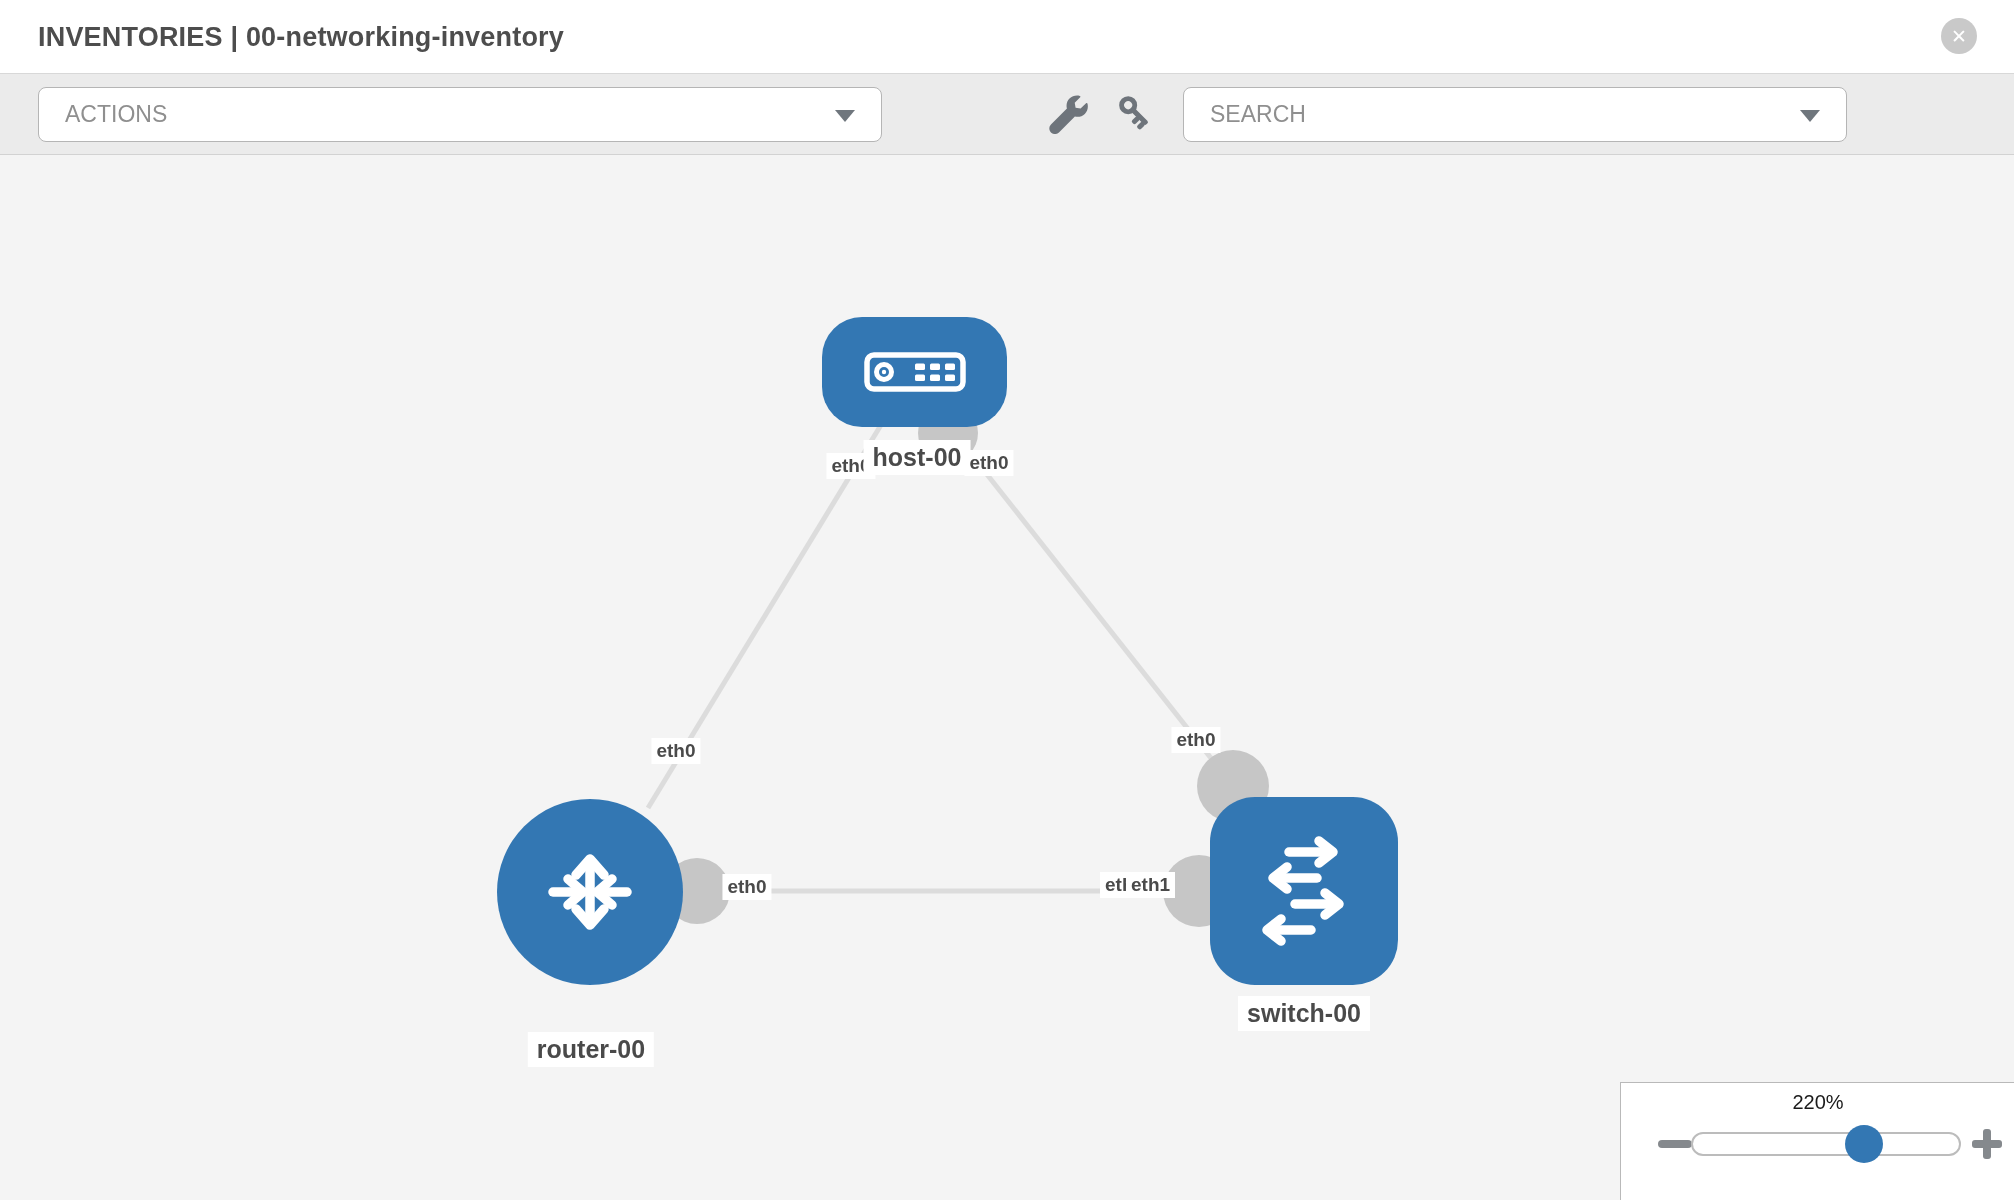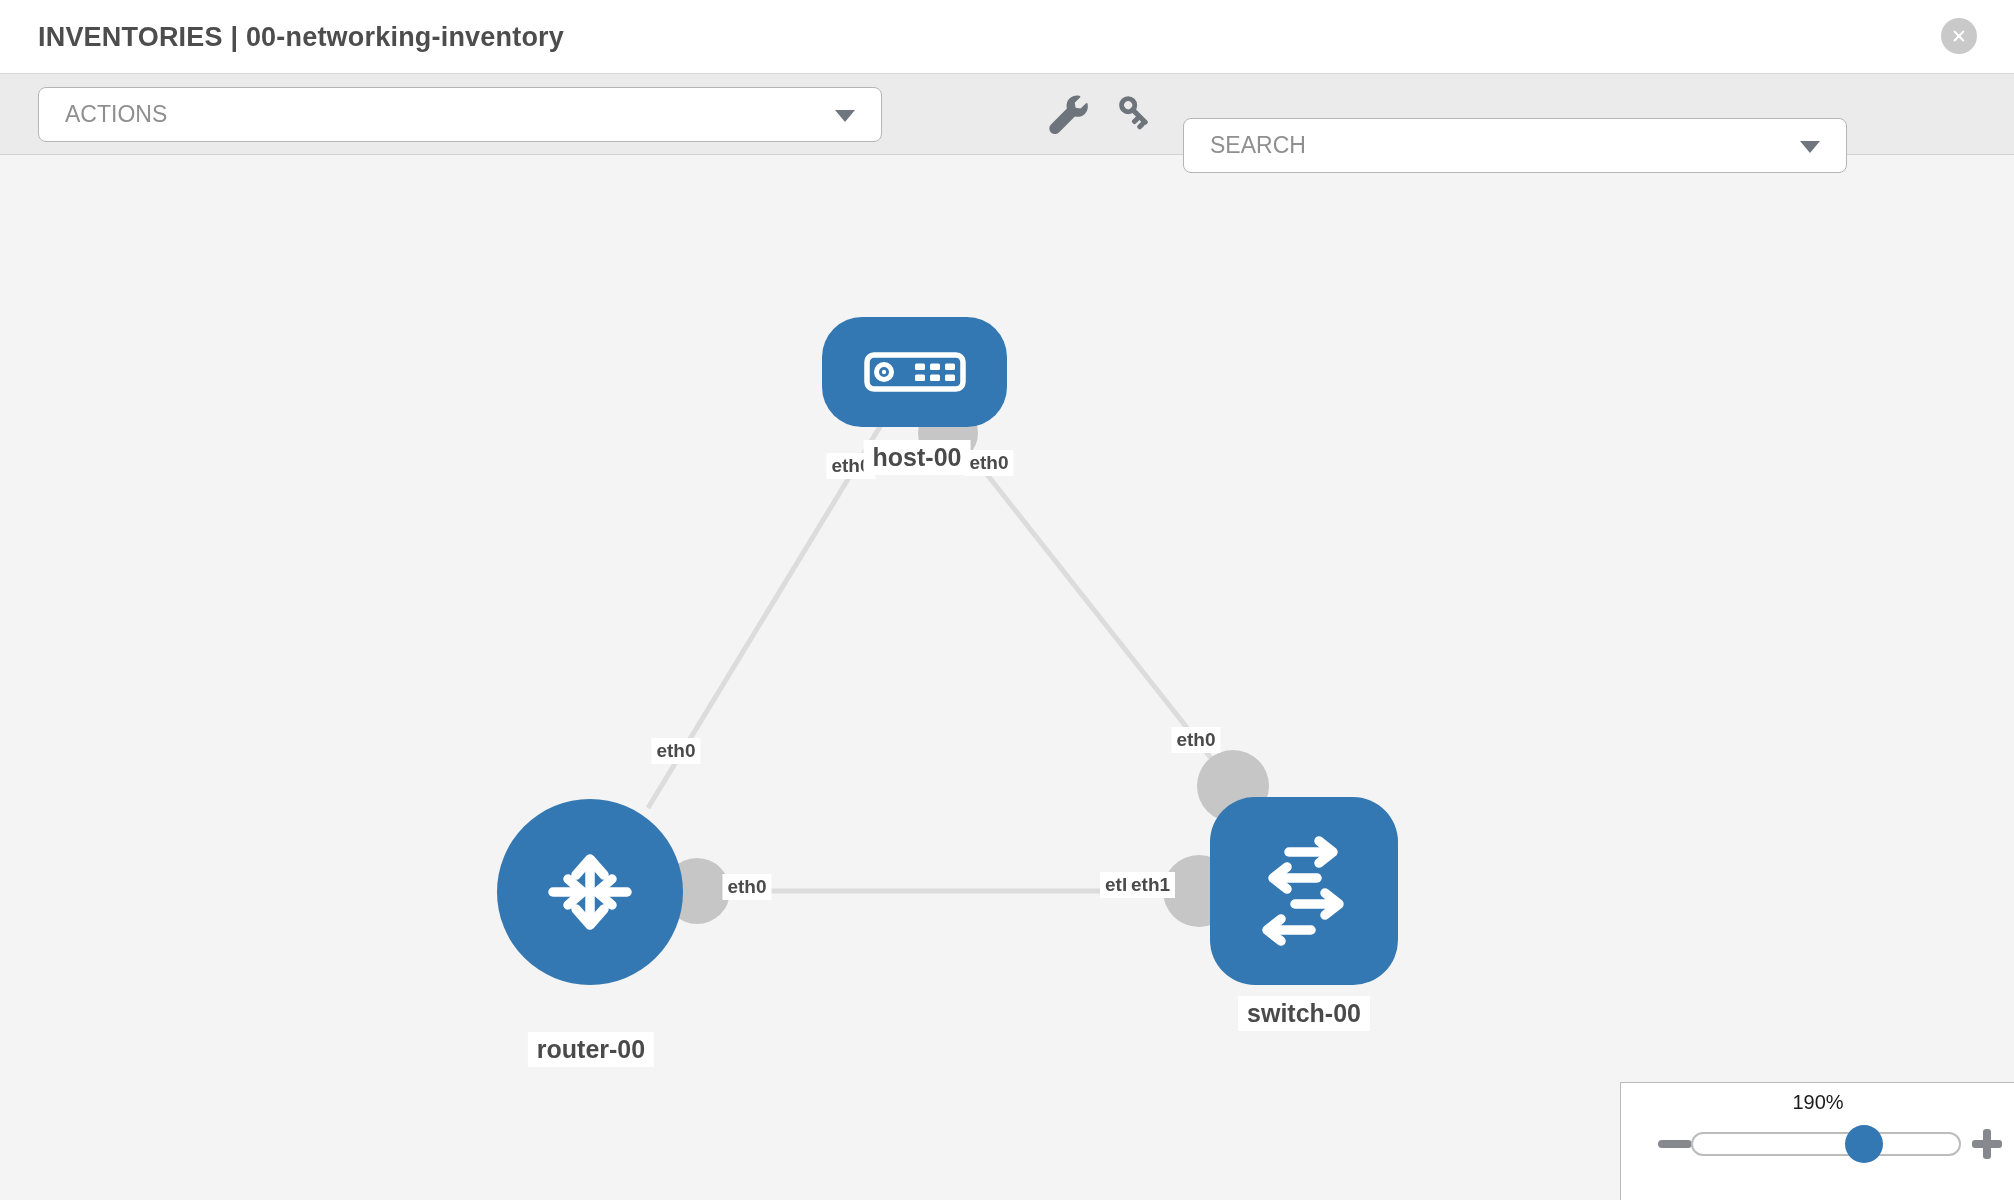--- a/index.html
+++ b/index.html
@@ -15,21 +15,21 @@
                background:#c9c9c9; color:#ffffff; display:flex; align-items:center; justify-content:center;
                font-size:19px; font-weight:bold; cursor:pointer; }
 
   
   .toolbar { position:absolute; left:0; top:73px; width:2014px; height:82px; background:#ebebeb;
              border-top:1px solid #d8d8d8; border-bottom:1px solid #d2d2d2; z-index:5; }
   .select-box { position:absolute; top:13px; height:55px; background:#ffffff; border:1px solid #b5b5b5;
                 border-radius:8px; display:flex; align-items:center; padding:0 26px;
                 color:#8f8f8f; font-size:23px; cursor:pointer; }
   .select-actions { left:38px;  width:844px; }
-  .select-search  { left:1183px; width:664px;margin-top:31px; }
+  .select-search  { left:1183px; width:664px; }
   .caret { position:absolute; right:26px; top:50%; margin-top:-5px; width:0; height:0;
            border-left:10px solid transparent; border-right:10px solid transparent;
            border-top:12px solid #6f767d; }
   .tool-icon { position:absolute; top:17px; width:46px; height:46px; display:flex;
                align-items:center; justify-content:center; cursor:pointer; }
   .tool-icon svg { width:40px; height:40px; }
   .icon-wrench { left:1045px; }
   .icon-key    { left:1114px; }
 
   
@@ -171,20 +171,20 @@
 
   <div class="chip if-label" style="left:747px;  top:874px;">eth0</div>
 
   <div class="chip if-label no-center" style="left:1100px; top:872px;">eth0</div>
   <div class="chip if-label no-center" style="left:1126px; top:872px;">eth1</div>
 
   <div class="chip node-label" style="left:591px;  top:996px;margin-top:36px;">router-00</div>
   <div class="chip node-label" style="left:1304px; top:996px;">switch-00</div>
 
   <div class="zoom-panel">
-    <div class="zoom-level">190%</div>
+    <div class="zoom-level">220%</div>
     <div class="zoom-minus"></div>
     <div class="zoom-track"></div>
     <div class="zoom-knob"></div>
     <div class="zoom-plus"></div>
   </div>
 
 </div>
 
 </body></html>

